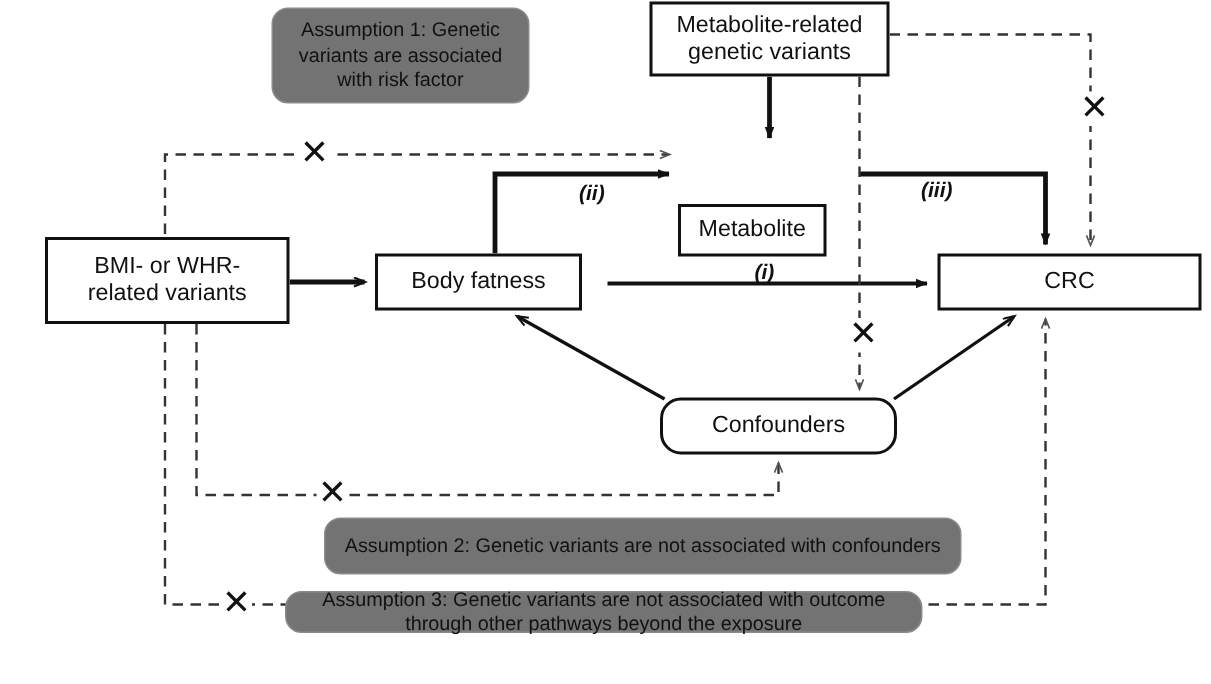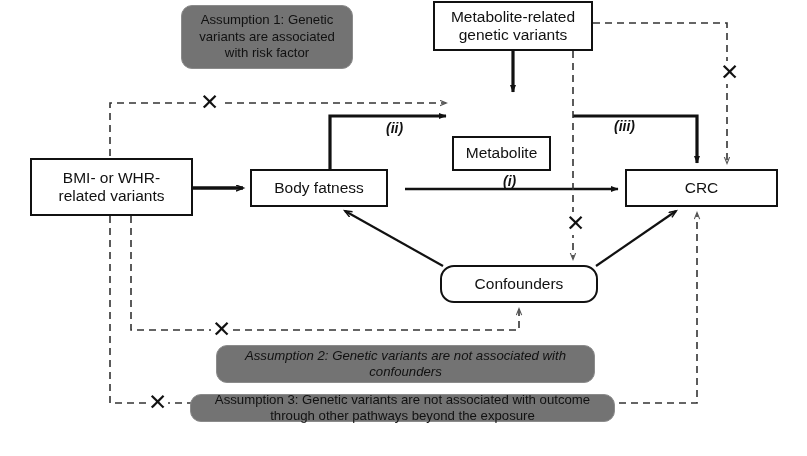--- a/index.html
+++ b/index.html
@@ -78,33 +78,33 @@
 
   <div class="node" style="left:452px;top:104px;width:99px;height:35px;margin-top:32px;">
     <span class="nodetxt">Metabolite</span>
   </div>
 
   <div class="node" style="left:433px;top:1px;width:160px;height:50px;">
     <span class="nodetxt">Metabolite-related
 genetic variants</span>
   </div>
 
-  <div class="node" style="left:625px;top:169px;width:153px;height:38px;">
+  <div class="node" style="left:625px;top:169px;width:176px;height:38px;">
     <span class="nodetxt">CRC</span>
   </div>
 
   <div class="node" style="left:440px;top:265px;width:158px;height:38px;border-radius:14px;">
     <span class="nodetxt">Confounders</span>
   </div>
 
   <div class="assump" style="left:181px;top:5px;width:172px;height:64px;">
     <span>Assumption 1: Genetic variants are associated with risk factor</span>
   </div>
 
-  <div class="assump" style="left:216px;top:345px;width:379px;height:38px;font-style:italic;">
+  <div class="assump" style="left:216px;top:345px;width:425px;height:38px;">
     <span>Assumption 2: Genetic variants are not associated with confounders</span>
   </div>
 
   <div class="assump" style="left:190px;top:394px;width:425px;height:28px;">
     <span>Assumption 3: Genetic variants are not associated with outcome through other pathways beyond the exposure</span>
   </div>
 
   <div class="elabel" style="left:503px;top:173px;">(i)</div>
   <div class="elabel" style="left:386px;top:120px;">(ii)</div>
   <div class="elabel" style="left:614px;top:118px;">(iii)</div>

